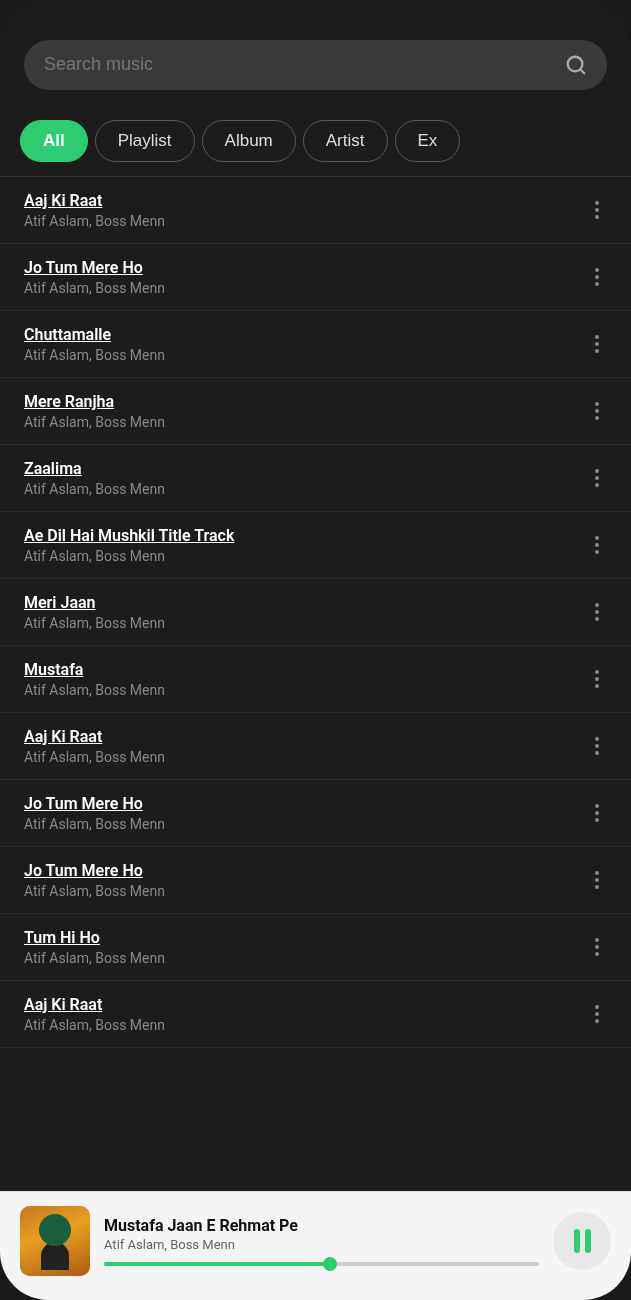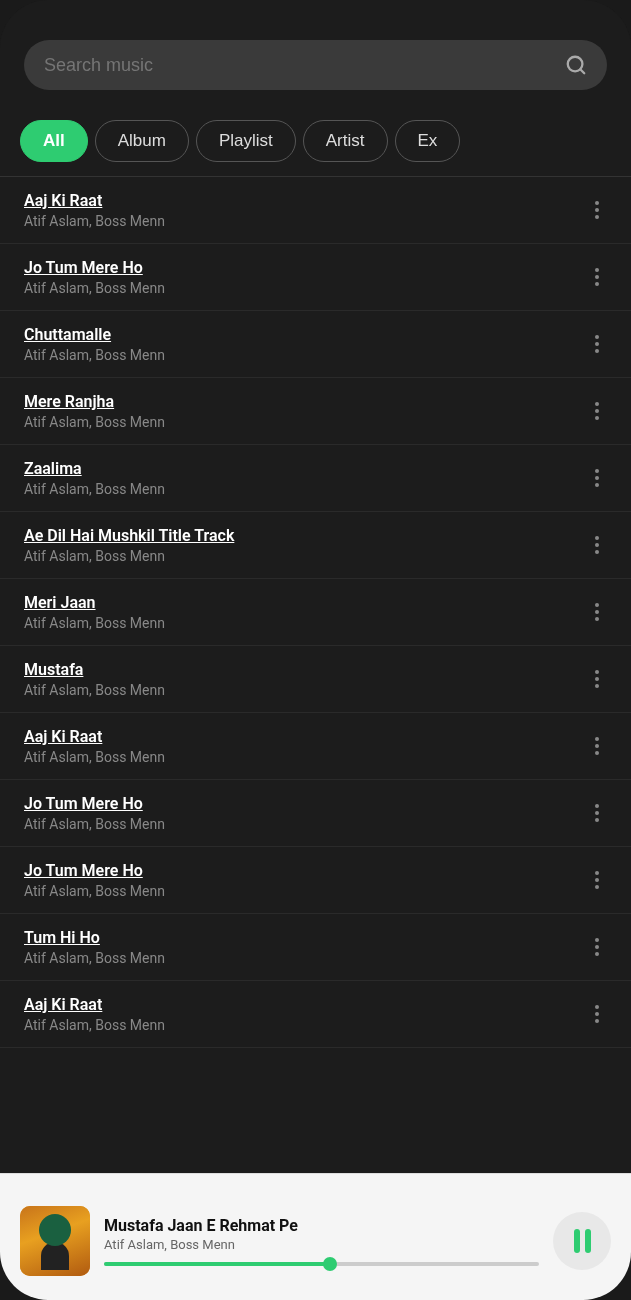--- a/index.html
+++ b/index.html
@@ -26,21 +26,21 @@
 
     .top-bar {
       padding: 40px 24px 16px;
       background: #1c1c1c;
     }
 
     .search-bar {
       background: #3a3a3a;
       border-radius: 30px;
       display: flex;
-      align-items: center;
+      align-items: flex-start;
       padding: 14px 20px;
       gap: 10px;
     }
 
     .search-bar input {
       background: transparent;
       border: none;
       outline: none;
       color: #aaa;
       font-size: 18px;
@@ -135,21 +135,21 @@
 
     .dot {
       width: 4px;
       height: 4px;
       background: #888;
       border-radius: 50%;
     }
 
     .now-playing-bar {
       background: #f5f5f5;
-      padding: 32px 20px 24px;
+      padding: 14px 20px 24px;
       display: flex;
       align-items: center;
       gap: 14px;
       border-top: 1px solid #ddd;
     }
 
     .album-art {
       width: 70px;
       height: 70px;
       border-radius: 10px;
@@ -276,22 +276,22 @@
       <svg class="search-icon-svg" width="22" height="22" viewBox="0 0 24 24" fill="none" stroke="#aaa" stroke-width="2.5" stroke-linecap="round" stroke-linejoin="round">
         <circle cx="11" cy="11" r="8"></circle>
         <line x1="21" y1="21" x2="16.65" y2="16.65"></line>
       </svg>
     </div>
   </div>
 
   <div class="filter-tabs">
 
   <button class="filter-tab active">All</button>
+      <button class="filter-tab">Playlist</button>
       <button class="filter-tab">Album</button>
-      <button class="filter-tab">Playlist</button>
       <button class="filter-tab">Artist</button>
       <button class="filter-tab">Ex</button>
     </div>
 
   <div class="divider"></div>
 
   <div class="song-list">
 
   <div class="song-item">
         <div class="song-info">

